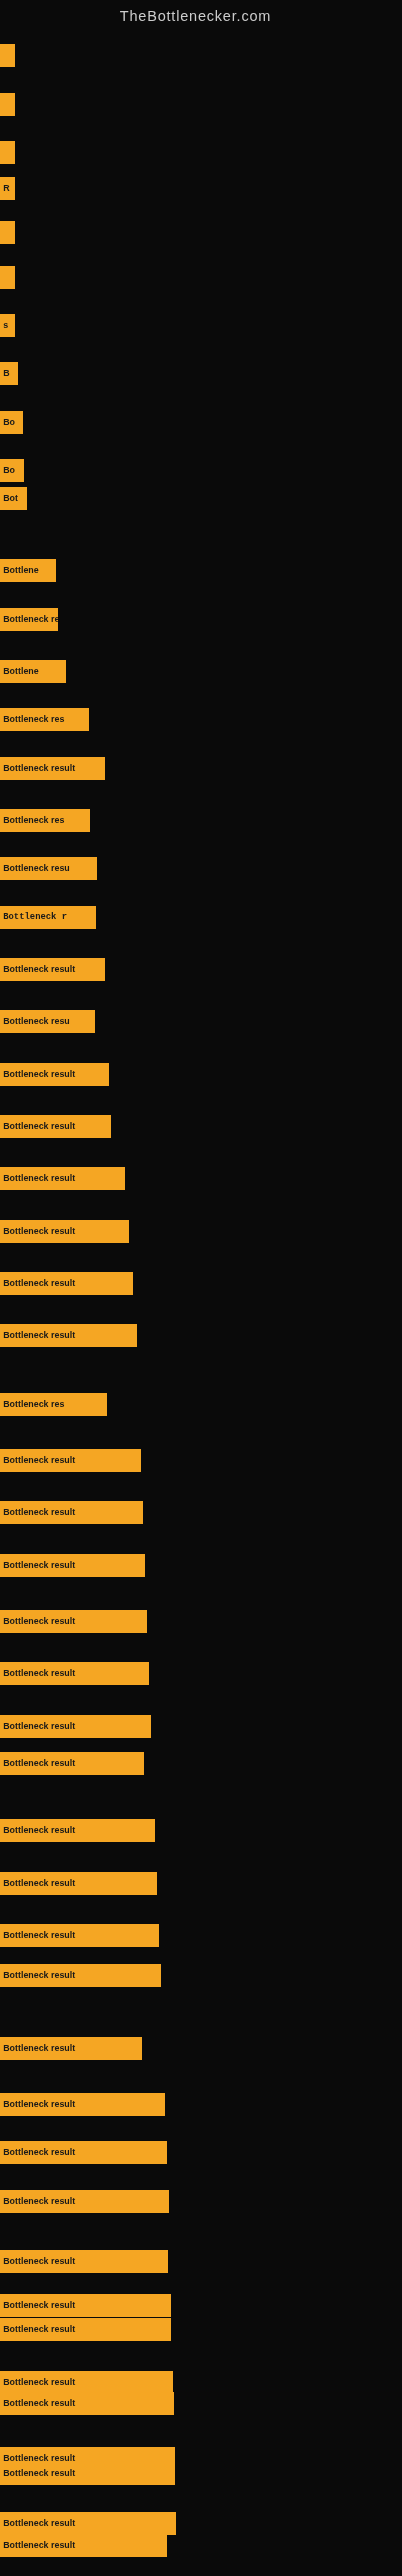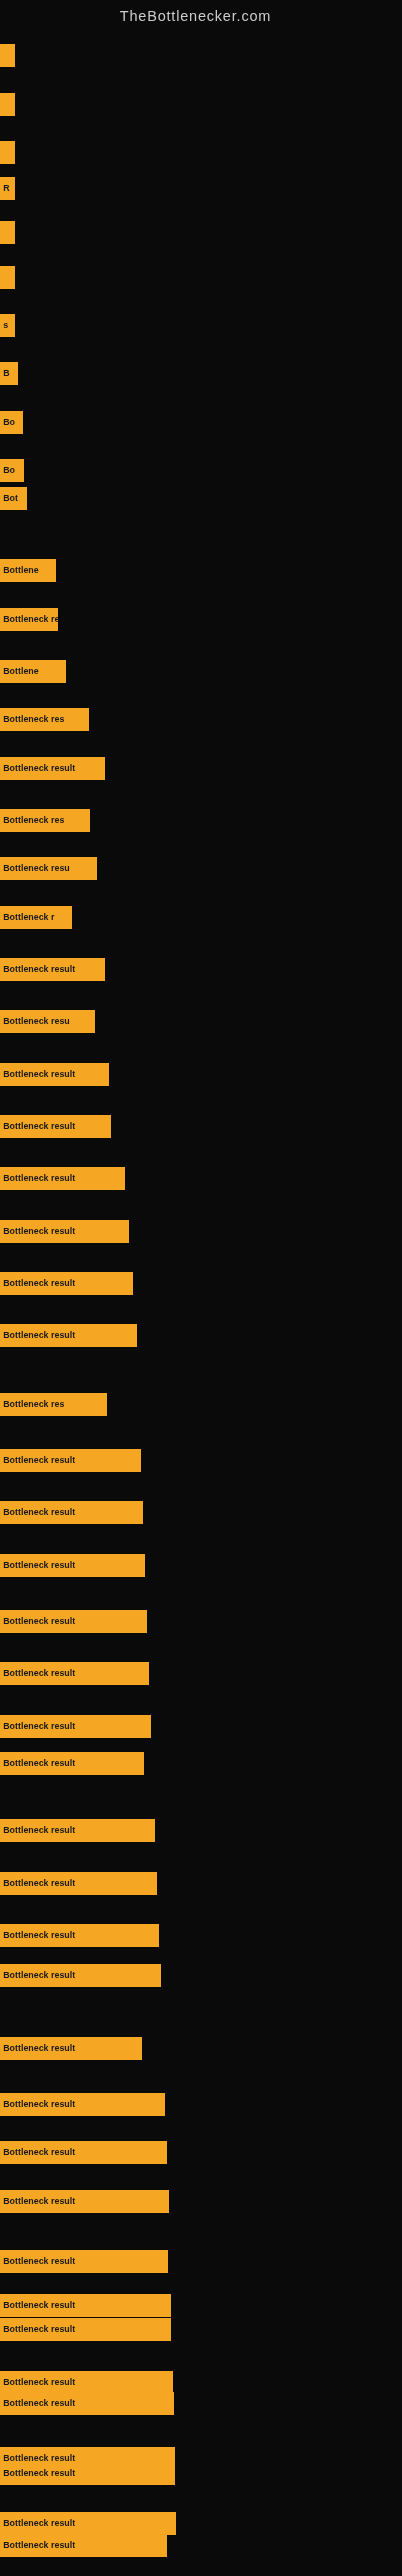--- a/index.html
+++ b/index.html
@@ -129,21 +129,21 @@
       <div class="bar" style="width: 90px;">
         <span class="bar-label">Bottleneck res</span>
       </div>
     </div>
     <div class="bar-container" style="top: 857px; left: 0px;">
       <div class="bar" style="width: 97px;">
         <span class="bar-label">Bottleneck resu</span>
       </div>
     </div>
     <div class="bar-container" style="top: 906px; left: 0px;">
-      <div class="bar" style="width: 72px;">
+      <div class="bar" style="width: 96px; font-family: Liberation Mono, monospace;">
         <span class="bar-label">Bottleneck r</span>
       </div>
     </div>
     <div class="bar-container" style="top: 958px; left: 0px;">
       <div class="bar" style="width: 105px;">
         <span class="bar-label">Bottleneck result</span>
       </div>
     </div>
     <div class="bar-container" style="top: 1010px; left: 0px;">
       <div class="bar" style="width: 95px;">

